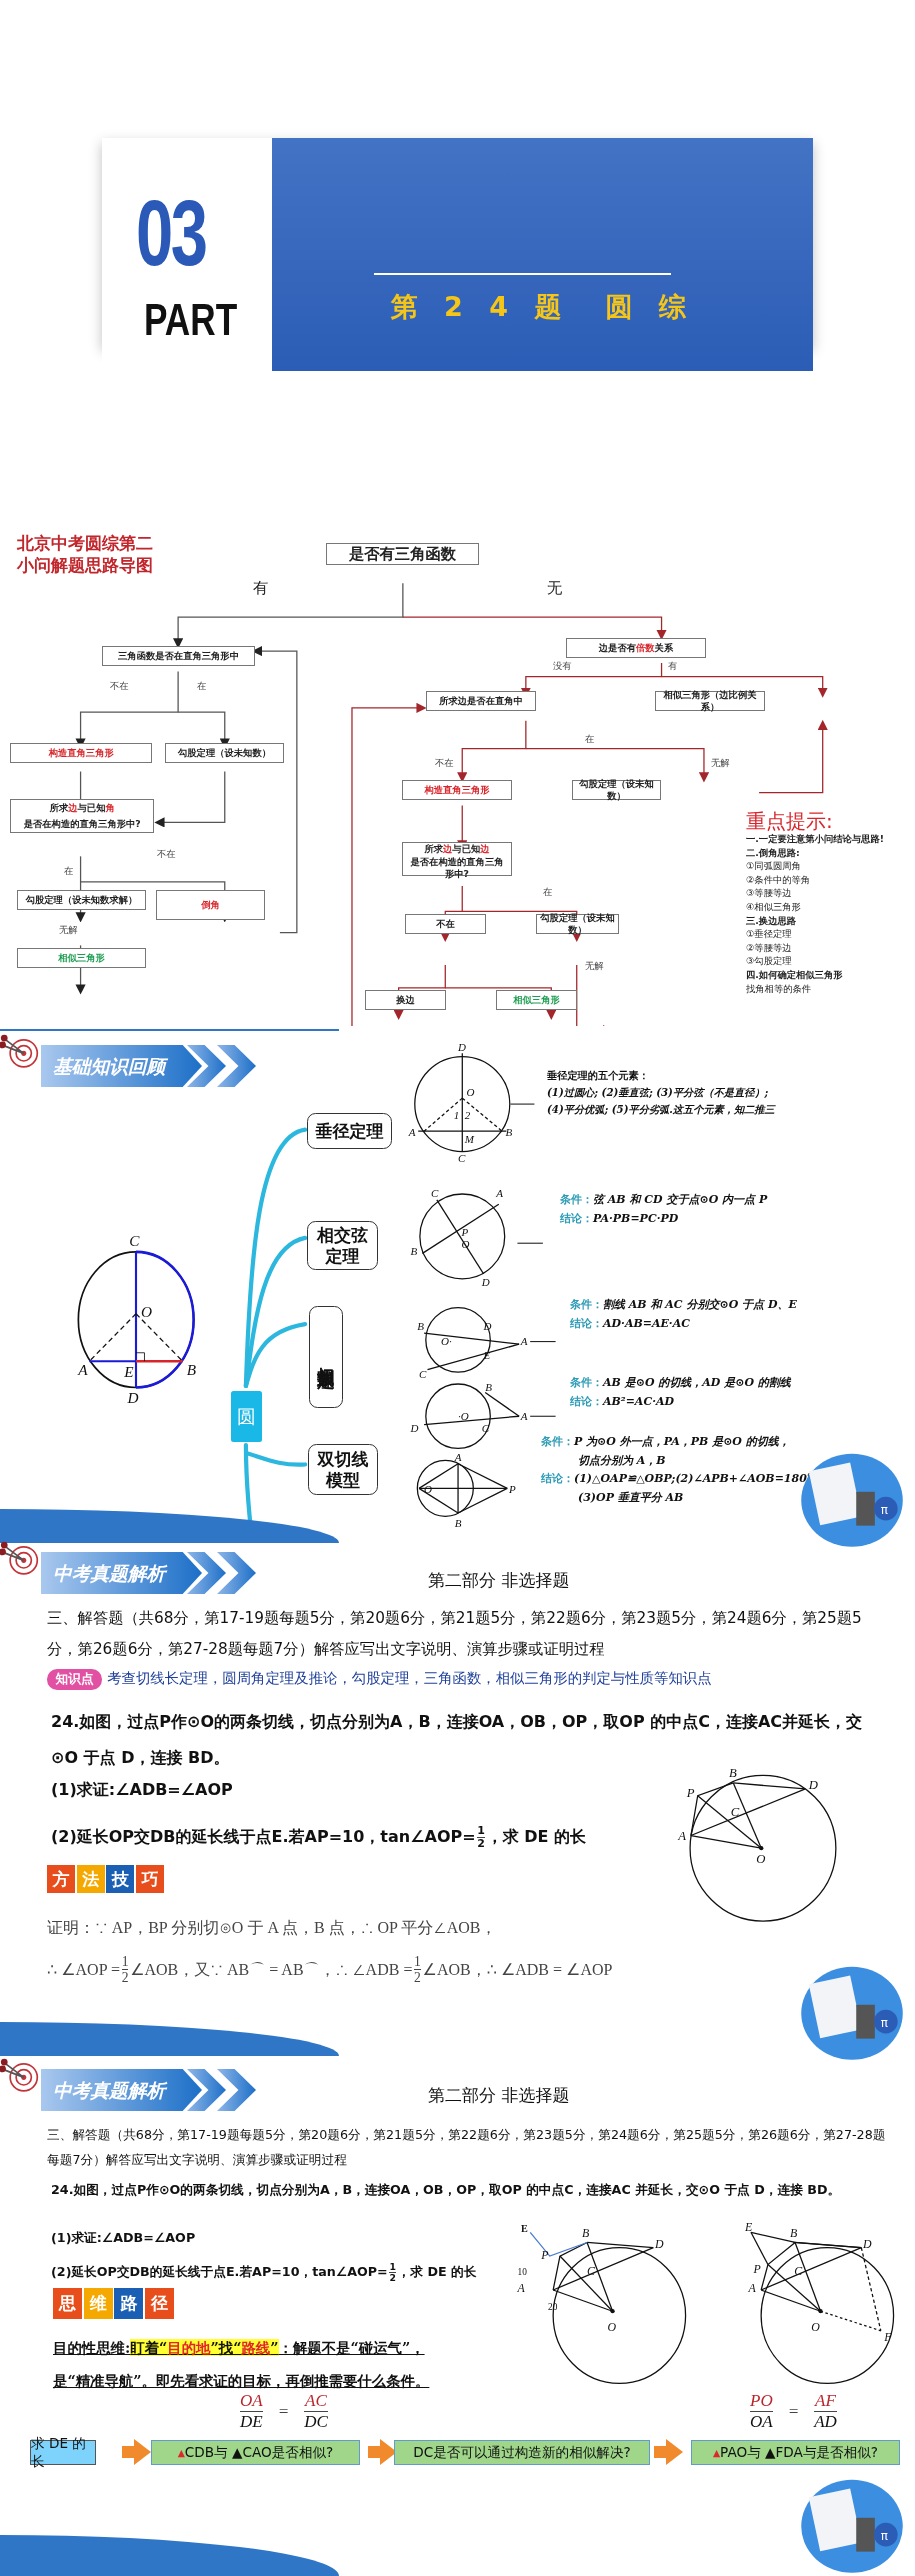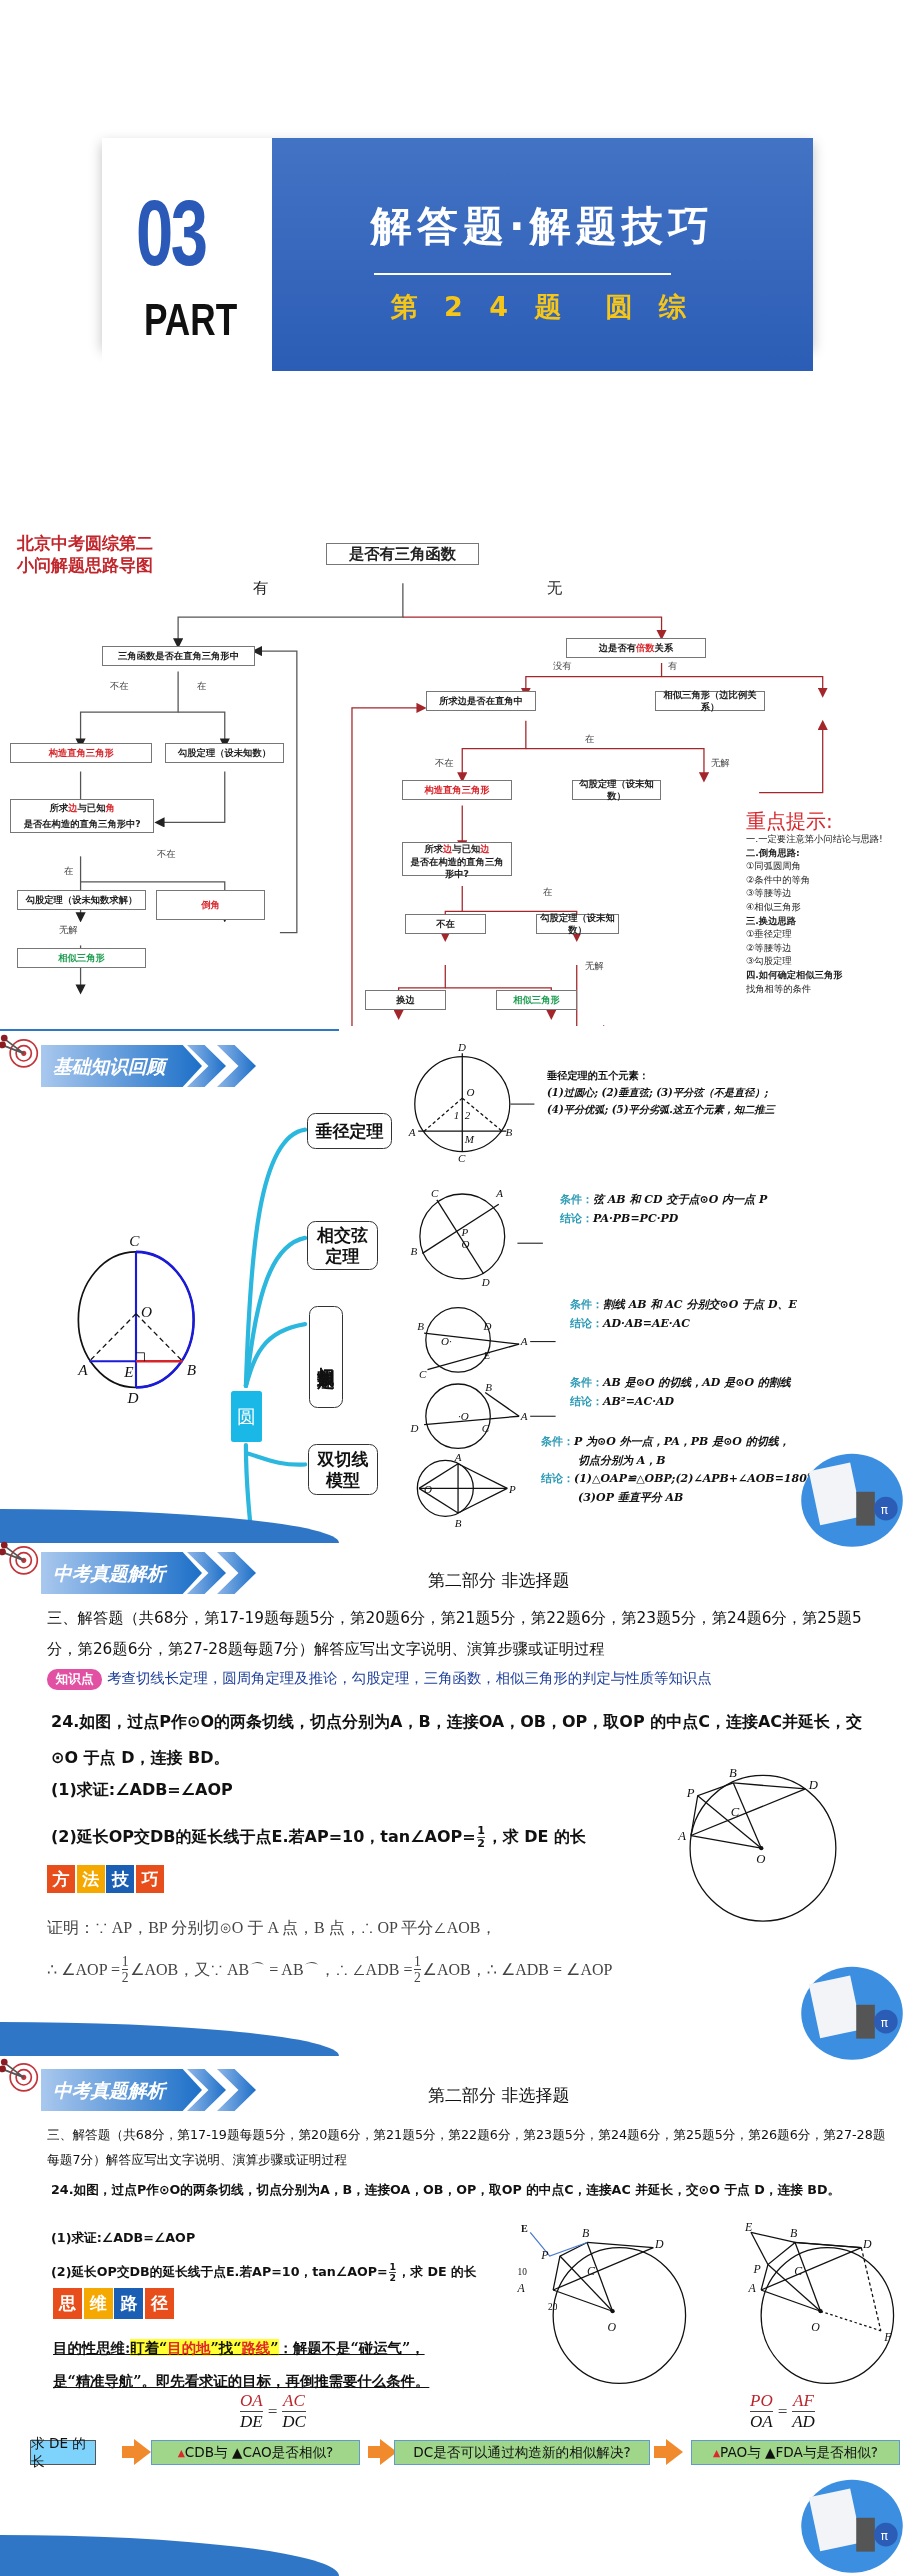--- a/index.html
+++ b/index.html
@@ -43,36 +43,35 @@
 .tile{width:28px;height:28px;color:#fff;font-weight:bold;font-size:17px;display:flex;align-items:center;justify-content:center}
 .proof{font-family:Liberation Serif, serif;font-size:16px;color:#444;line-height:25.4px}
 .frac{display:inline-flex;flex-direction:column;align-items:center;vertical-align:middle;font-size:13.6px;line-height:15.3px;margin:0 1.7px}
 .frac .ln{border-top:0.8px solid #444;width:100%}
 .purpose{font-size:14.4px;font-weight:bold;line-height:30.5px;text-decoration:underline;font-family:"DejaVu Serif",serif}
 .hl{background:#ffff33}
 .flowbox{position:absolute;background:#9fd68a;border:1.3px solid #5f9ad0;font-size:13.6px;display:flex;align-items:center;justify-content:center;height:25.4px}
 .arrow{position:absolute;width:0;height:0;border-top:13.6px solid transparent;border-bottom:13.6px solid transparent;border-left:17px solid #f08a2c}
 .arrow::before{content:"";position:absolute;left:-29px;top:-6px;width:12px;height:12px;background:#f08a2c}
 .tri{color:#e0262b;font-size:9.3px}
-.ratio{position:absolute;font-family:"Liberation Serif",serif;font-style:italic;font-size:17px;color:#b9262b;display:flex;align-items:center;gap:4px}
+.ratio{position:absolute;font-family:"Liberation Serif",serif;font-style:italic;font-size:17px;color:#b9262b;display:flex;align-items:center;gap:15px}
 .ratio .f{display:flex;flex-direction:column;align-items:center;line-height:20.4px}
 .ratio .f .d{color:#111;border-top:1.3px solid #444}
 .wave{position:absolute;left:0;height:34px;width:356px;background:#2f76c7;border-radius:0 100% 0 0/0 100% 0 0}
 .deco{position:absolute;width:110px;height:110px}
 </style>
 </head>
 <body>
 
 <div class="abs title-card">
   <div class="abs title-left">
     <div class="abs title-num">03</div>
     <div class="abs title-part">PART</div>
   </div>
   <div class="abs title-right">
-    <div class="abs title-main">解答题·解题技巧</div>
     <div class="abs title-rule"></div>
     <div class="abs title-sub">第 2 4 题　圆 综</div>
   </div>
 </div>
 
 <div class="abs fc-title">
   <div>北京中考圆综第二</div>
   <div>小问解题思路导图</div>
 </div>
 
@@ -159,21 +158,21 @@
 </div>
 <div class="lbl" style="left:543px;top:886px">在</div>
 <div class="box" style="left:405px;top:914px;width:81px;height:20.4px">不在</div>
 <div class="box" style="left:536px;top:914px;width:83px;height:20.4px">勾股定理（设未知数）</div>
 <div class="lbl" style="left:585px;top:960px">无解</div>
 <div class="box" style="left:365px;top:990px;width:81px;height:20.4px">换边</div>
 <div class="box green" style="left:496px;top:990px;width:81px;height:20.4px">相似三角形</div>
 
 <div class="abs hint">
   <div class="h">重点提示:</div>
-  <div style="font-weight:normal;width:153px">一.一定要注意第小问结论与思路!</div>
+  <div style="font-weight:bold;width:153px">一.一定要注意第小问结论与思路!</div>
   <div style="font-weight:bold">二.倒角思路:</div>
   <div>①同弧圆周角</div>
   <div>②条件中的等角</div>
   <div>③等腰等边</div>
   <div>④相似三角形</div>
   <div style="font-weight:bold">三.换边思路</div>
   <div>①垂径定理</div>
   <div>②等腰等边</div>
   <div>③勾股定理</div>
   <div style="font-weight:bold">四.如何确定相似三角形</div>

